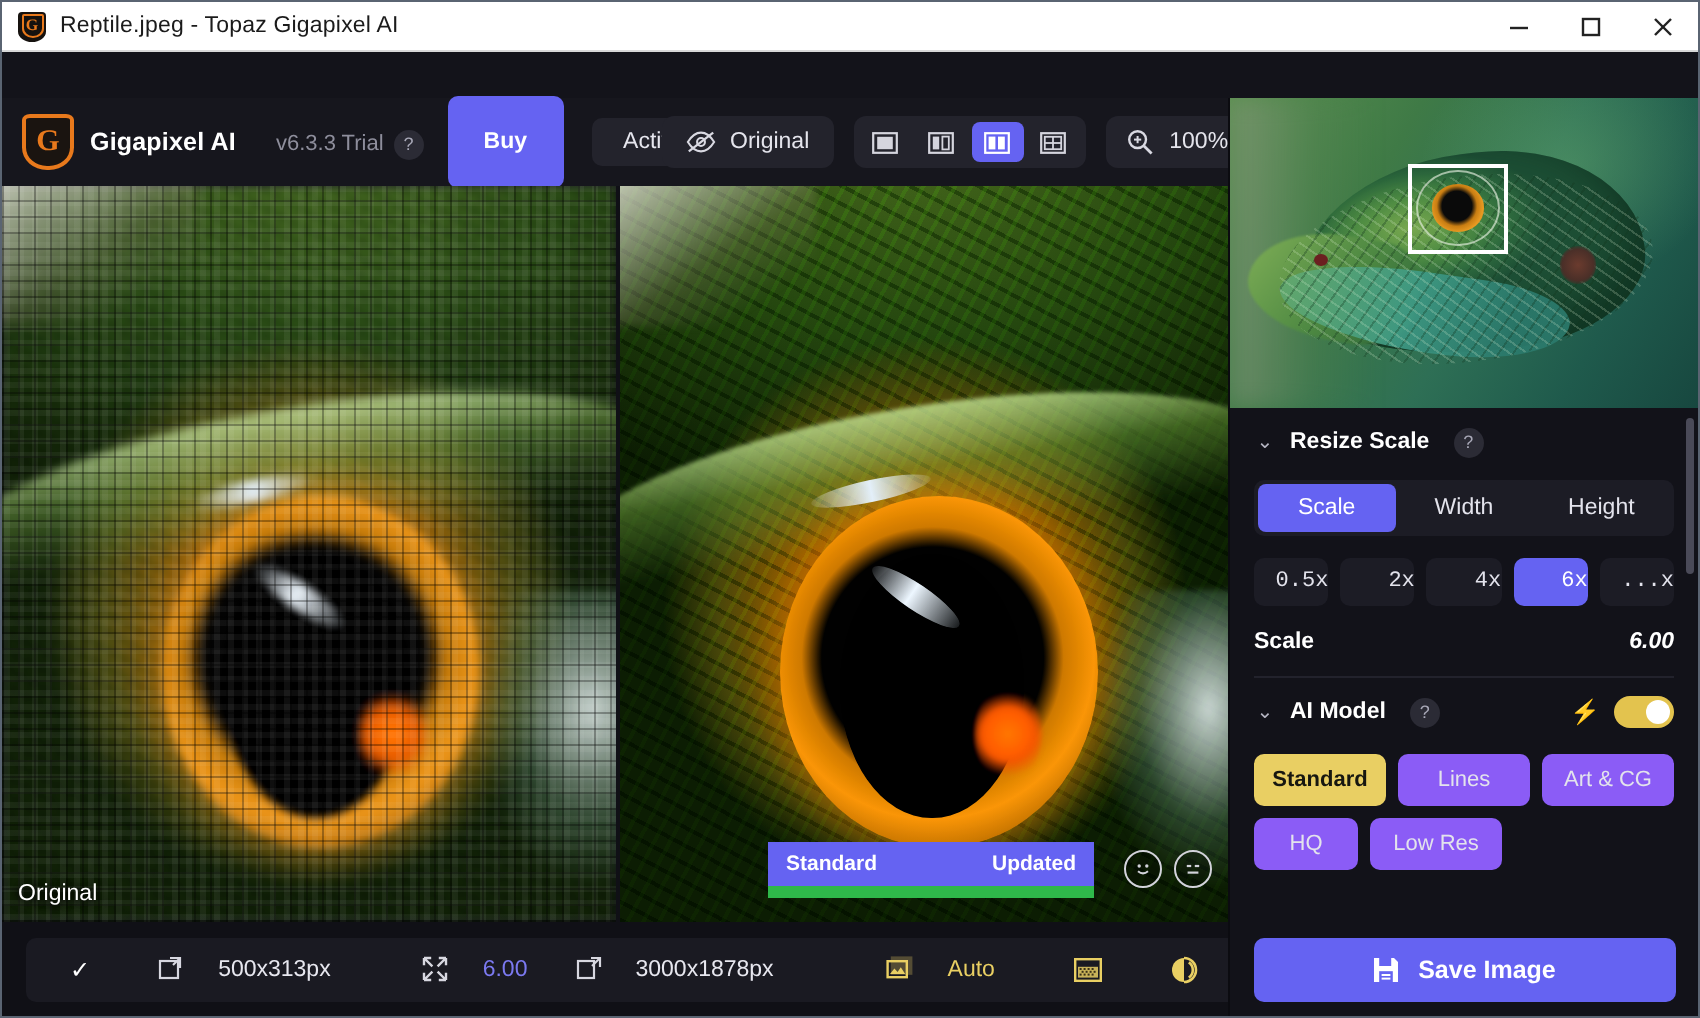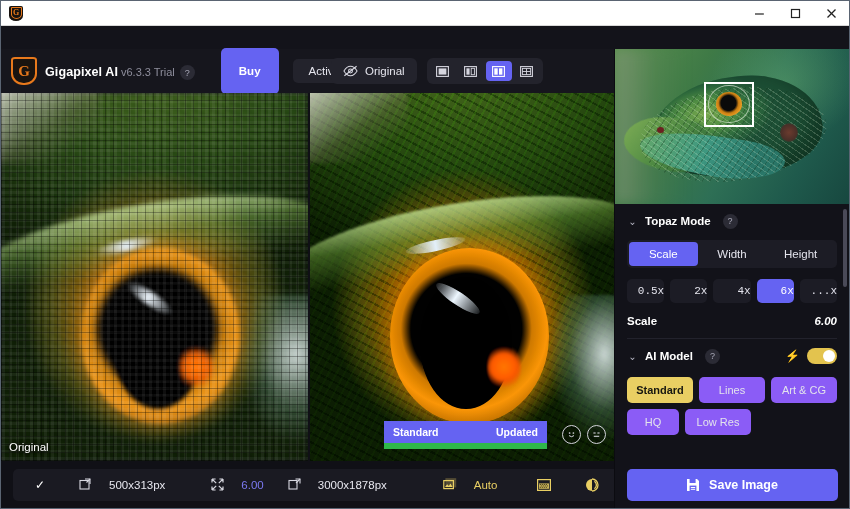--- a/index.html
+++ b/index.html
@@ -92,30 +92,30 @@
   .logo-shield span {
     position: relative; z-index: 2;
     color: #e8791c; font-size: 15px; font-weight: bold;
     font-family: "Liberation Serif", serif;
   }
   .brand {
     font-size: 12.5px; color: #ffffff; font-weight: bold;
     letter-spacing: .1px;
     margin-top: 22px;
   }
-  .version { font-size: 11px; color: #8e8e9c; margin-left: 3px; font-weight: normal; }
+  .version { font-size: 11px; color: #8e8e9c; margin-left: 20px; font-weight: normal; }
   .help-circle {
     width: 15px; height: 15px; border-radius: 50%;
     background: #2b2b35; color: #a9a9b8;
     font-size: 9px; display: inline-flex;
     align-items: center; justify-content: center;
     margin-left: 5px;
   }
   .btn-buy {
-    margin-left: 18px;
+    margin-left: 4px;
     background: #6563f2; color: #fff;
     font-size: 11.5px; font-weight: bold;
     padding: 17px 18px; border-radius: 5px;
   }
   .btn-activate {
     margin-left: 6px;
     background: #23232c; color: #e6e6ee;
     font-size: 11.5px;
     padding: 6px 16px; border-radius: 5px;
   }
@@ -442,20 +442,21 @@
 </head>
 <body>
 
 <div id="app">
 
   <div class="titlebar">
     <div class="title-left">
       <div class="app-badge">
         <span>G</span>
       </div>
+      <div class="title-text">Reptile.jpeg - Topaz Gigapixel AI</div>
     </div>
     <div class="win-btns">
       <div class="win-btn">
         <svg width="11" height="11" viewBox="0 0 11 11">
             <line x1="1" y1="6" x2="10" y2="6" stroke="#222" stroke-width="1.2"></line>
           </svg>
       </div>
       <div class="win-btn">
         <svg width="11" height="11" viewBox="0 0 11 11">
             <rect x="1.5" y="1.5" width="8" height="8" fill="none" stroke="#222" stroke-width="1.2"></rect>
@@ -517,20 +518,30 @@
         <div class="vm">
           <svg width="13" height="11" viewBox="0 0 13 11">
               <rect x="0.6" y="0.6" width="11.8" height="9.8" fill="none" stroke="#d5d5de" stroke-width="1.1"></rect>
               <rect x="2.4" y="2.4" width="8.2" height="6.2" fill="none" stroke="#d5d5de" stroke-width="0.9"></rect>
               <line x1="6.5" y1="2.4" x2="6.5" y2="8.6" stroke="#d5d5de" stroke-width="0.9"></line>
               <line x1="2.4" y1="5.5" x2="10.6" y2="5.5" stroke="#d5d5de" stroke-width="0.9"></line>
             </svg>
         </div>
       </div>
 
+      <div class="pill zoomgrp">
+        <svg width="14" height="14" viewBox="0 0 14 14">
+          <circle cx="5.8" cy="5.8" r="4.2" fill="none" stroke="#d9d9e2" stroke-width="1.2"></circle>
+          <line x1="9" y1="9" x2="12.8" y2="12.8" stroke="#d9d9e2" stroke-width="1.4"></line>
+          <line x1="4" y1="5.8" x2="7.6" y2="5.8" stroke="#d9d9e2" stroke-width="1"></line>
+          <line x1="5.8" y1="4" x2="5.8" y2="7.6" stroke="#d9d9e2" stroke-width="1"></line>
+        </svg>
+        <span class="zval">100%</span>
+        <span class="caret">▾</span>
+      </div>
     </div>
   </div>
 
   <div class="stage">
 
     <div class="pane pane-left">
       <div class="eye-art blurry">
         <div class="eye-bg"></div>
         <div class="scales"></div>
         <div class="topleft-hl"></div>
@@ -687,21 +698,21 @@
       <div class="nav-ear"></div>
       <div class="nav-eye"></div>
       <div class="nav-eye-ring"></div>
       <div class="nav-selection"></div>
     </div>
 
     <div class="panel">
 
       <div class="section-head">
         <span class="chev">⌄</span>
-        <span class="section-title">Topaz Mode</span>
+        <span class="section-title">Resize Scale</span>
         <span class="help-circle">?</span>
       </div>
 
       <div class="segmented">
         <div class="seg active">Scale</div>
         <div class="seg">Width</div>
         <div class="seg">Height</div>
       </div>
 
       <div class="chipsrow">

